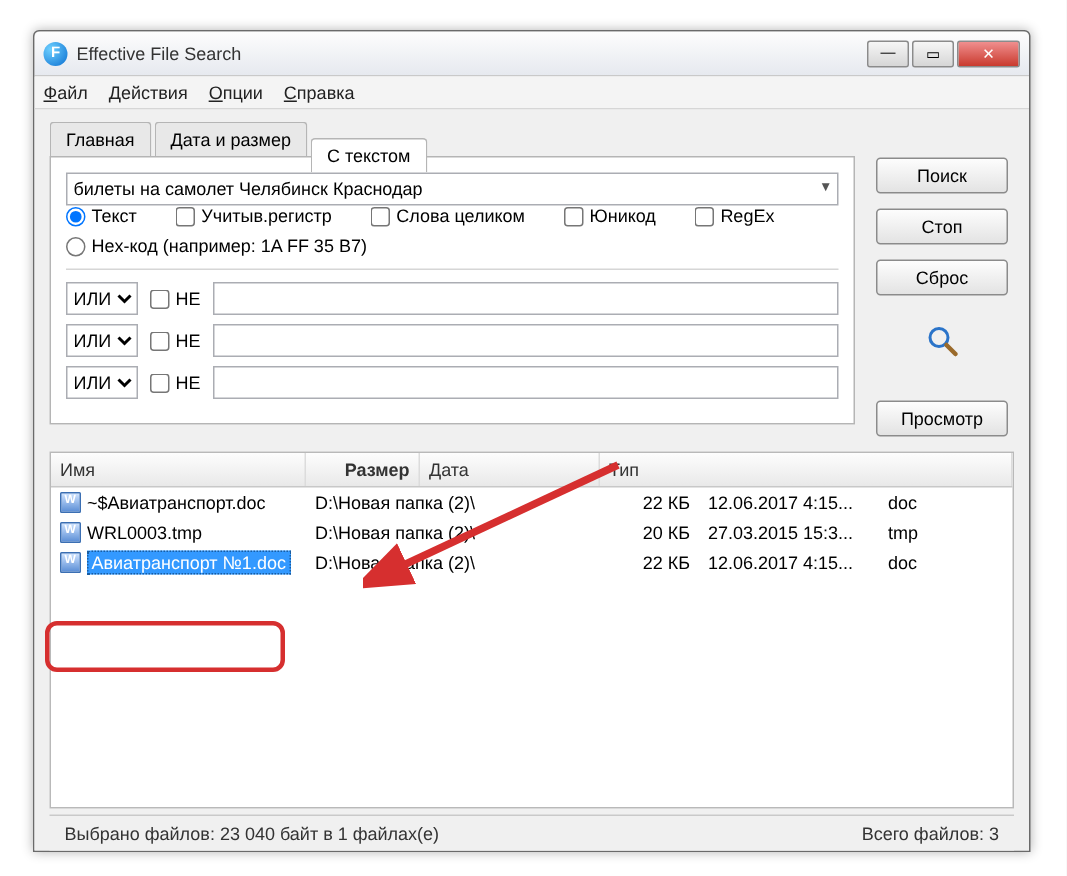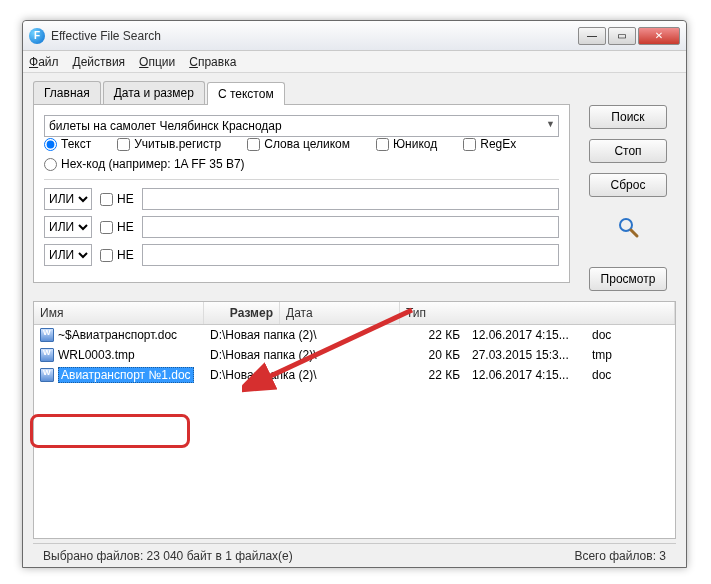--- a/index.html
+++ b/index.html
@@ -18,39 +18,39 @@
 .menubar { height: 22px; background: #f4f4f4; display: flex; align-items: center; padding: 0 6px; gap: 14px; border-bottom: 1px solid #d6d6d6; }
 .menubar span { color: #222; }
 .menubar span u { text-decoration: underline; }
 
 .client { flex: 1; display: flex; flex-direction: column; padding: 8px 10px 0 10px; background: #f0f0f0; }
 
 .top-row { display: flex; gap: 10px; }
 .tab-area { flex: 1; }
 .tabstrip { display: flex; gap: 2px; }
 .tab { padding: 4px 10px; border: 1px solid #b5b5b5; border-bottom: none; background: #e8e8e8; border-radius: 3px 3px 0 0; cursor: pointer; }
-.tab.active { background: #fff; position: relative; top: 1px; }
+.tab.active { background: #fff; position: relative; top: 11px; }
 .tab-panel { border: 1px solid #b5b5b5; background: #fff; padding: 10px; }
 
 .search-input { width: 100%; height: 22px; border: 1px solid #abadb3; padding: 2px 18px 2px 4px; background: #fff; }
 .input-wrap { position: relative; margin-bottom: 0; }
 .drop-arrow { position: absolute; right: 4px; top: 4px; pointer-events: none; color: #555; font-size: 9px; }
 
 .opt-row { display: flex; align-items: center; gap: 18px; margin-bottom: 6px; }
 .opt-row.loose { gap: 26px; }
 .chk,.rdo { display: flex; align-items: center; gap: 4px; justify-content: center; }
 .chk input,.rdo input { margin: 0; }
 hr.sep { border: none; border-top: 1px solid #d6d6d6; margin: 8px 0; }
 
 .logic-row { display: flex; align-items: center; gap: 8px; margin-bottom: 6px; }
 .logic-row select { width: 48px; height: 22px; border: 1px solid #abadb3; background: #fff; }
 .logic-row input[type=text] { flex: 1; height: 22px; border: 1px solid #abadb3; padding: 2px 4px; }
 
 .side-btns { width: 96px; display: flex; flex-direction: column; gap: 10px; padding-top: 24px; align-items: center; }
-.btn { width: 78px; height: 24px; border: 1px solid #8b8b8b; border-radius: 3px; background: linear-gradient(#fdfdfd,#e3e3e3); cursor: pointer; }
+.btn { width: 88px; height: 24px; border: 1px solid #8b8b8b; border-radius: 3px; background: linear-gradient(#fdfdfd,#e3e3e3); cursor: pointer; }
 .magnifier { width: 24px; height: 24px; margin: 8px 0 18px 0; }
 .magnifier svg { width: 100%; height: 100%; }
 
 .results { margin-top: 10px; border: 1px solid #b9b9b9; background: #fff; flex: 1; display: flex; flex-direction: column; overflow: hidden; }
 .cols { display: flex; background: linear-gradient(#fdfdfd,#e9e9e9); border-bottom: 1px solid #c8c8c8; }
 .col { padding: 4px 6px; border-right: 1px solid #dcdcdc; font-size: 12px; color: #333; }
 .col.name { width: 170px; }
 .col.folder { width: 186px; }
 .col.size { width: 76px; text-align: right; font-weight: bold; }
 .col.date { width: 120px; }

